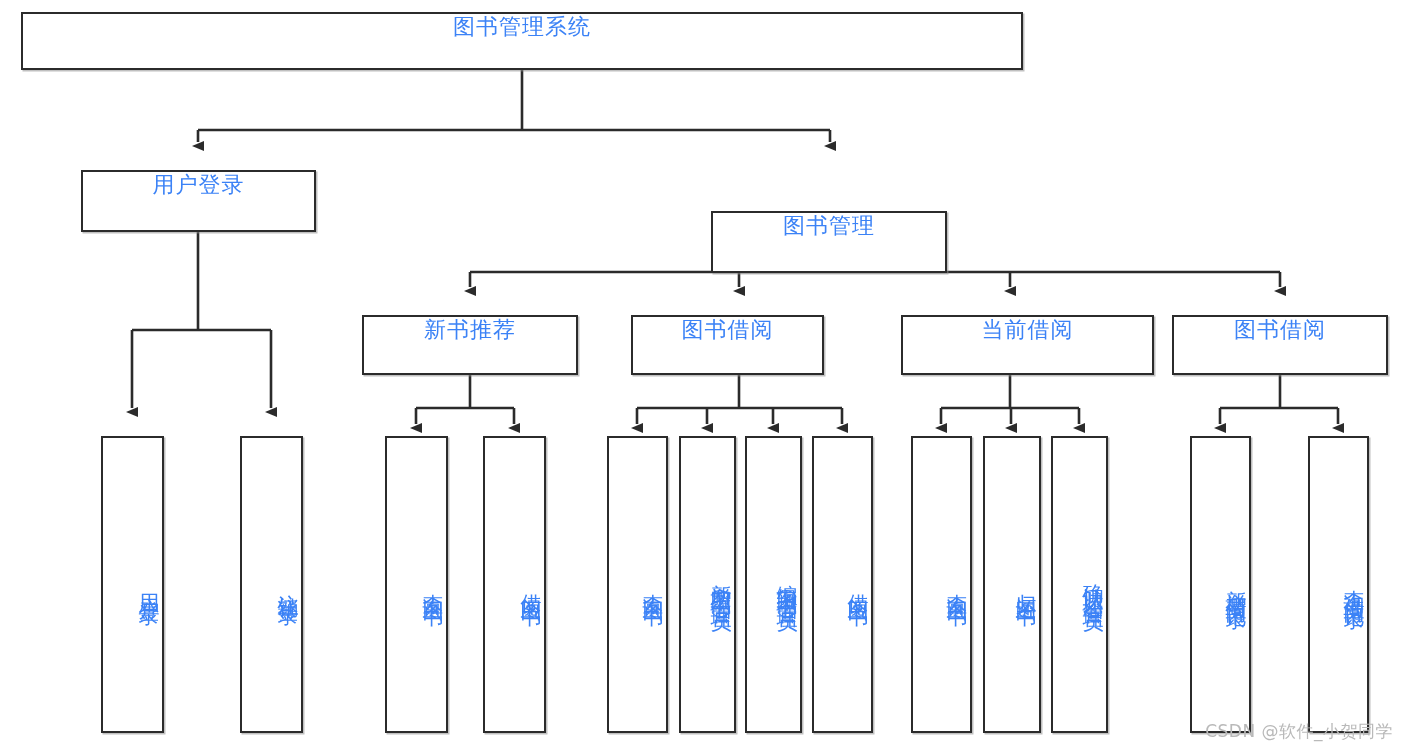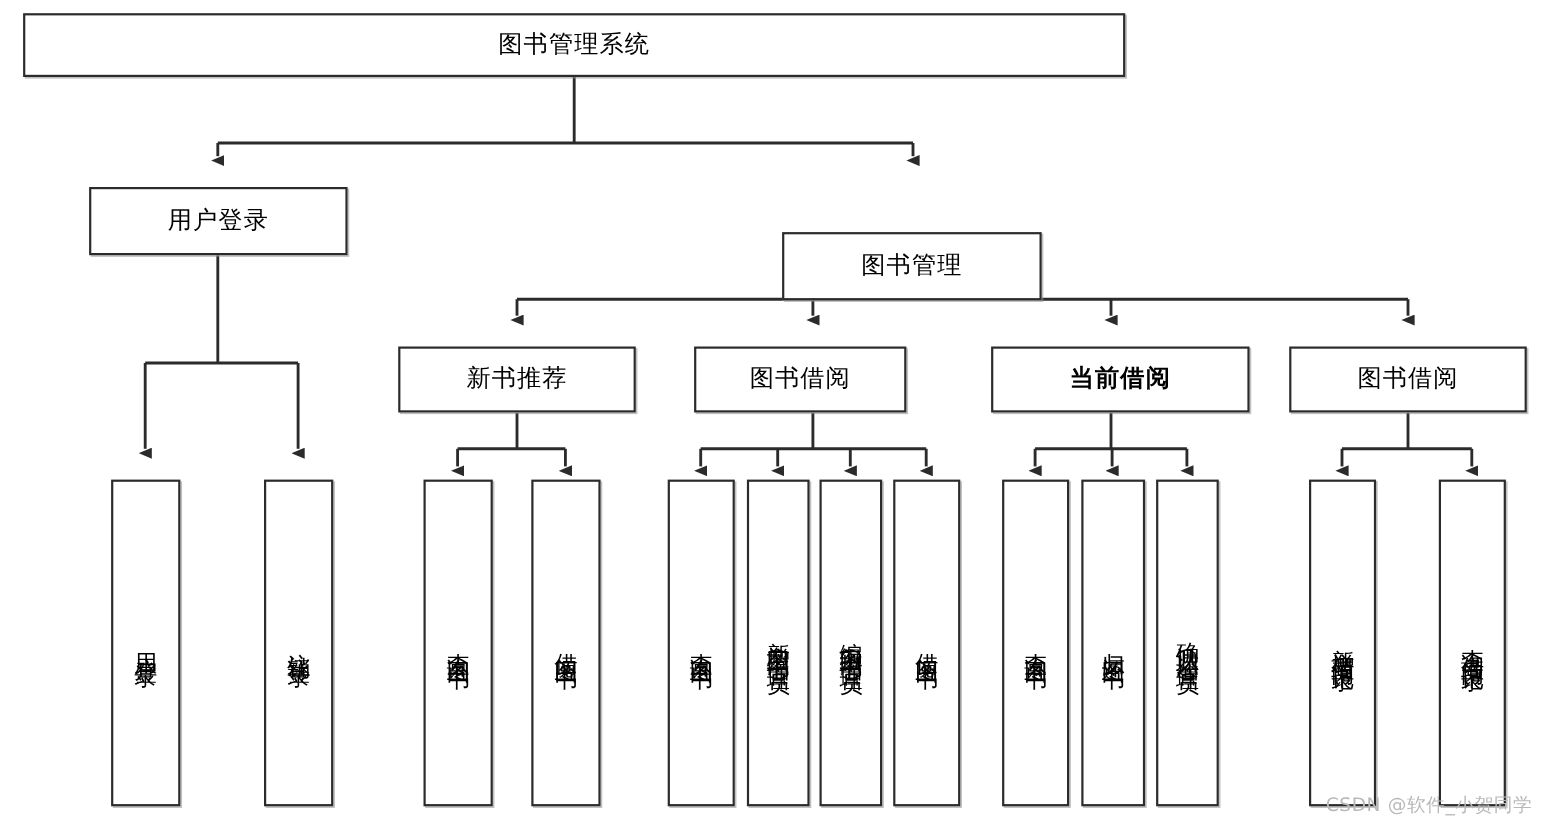--- a/index.html
+++ b/index.html
@@ -24,23 +24,22 @@
     width: 1405px;
     height: 747px;
   }
   .node {
     position: absolute;
     box-sizing: border-box;
     background: #ffffff;
     border: 2px solid #2b2b2b;
     box-shadow: 1.5px 1.5px 0 rgba(140,140,140,0.55);
     display: flex;
-    align-items: center;
     justify-content: center;
-    color: #000000;
+    color: #3b82f6;
     z-index: 2;
   }
   .node.horiz {
     font-size: 22px;
     letter-spacing: 1px;
     line-height: 1.2;
   }
   .node.vert {
     writing-mode: vertical-rl;
     text-orientation: upright;
@@ -131,21 +130,21 @@
   <div class="node horiz" style="left: 711px; top: 170px; width: 236px; height: 62px; margin-top: 41px;">
     <span class="label">图书管理</span>
   </div>
 
   <div class="node horiz" style="left: 362px; top: 315px; width: 216px; height: 60px;">
     <span class="label">新书推荐</span>
   </div>
   <div class="node horiz" style="left: 631px; top: 315px; width: 193px; height: 60px;">
     <span class="label">图书借阅</span>
   </div>
-  <div class="node horiz" style="left: 901px; top: 315px; width: 235px; height: 60px; font-weight: bold;">
+  <div class="node horiz" style="left: 901px; top: 315px; width: 253px; height: 60px;">
     <span class="label">当前借阅</span>
   </div>
   <div class="node horiz" style="left: 1172px; top: 315px; width: 216px; height: 60px;">
     <span class="label">图书借阅</span>
   </div>
 
   <div class="node vert" style="left: 101px; top: 436px; width: 63px; height: 297px;">
     <span class="label">用户登录</span>
   </div>
   <div class="node vert" style="left: 240px; top: 436px; width: 63px; height: 297px;">

